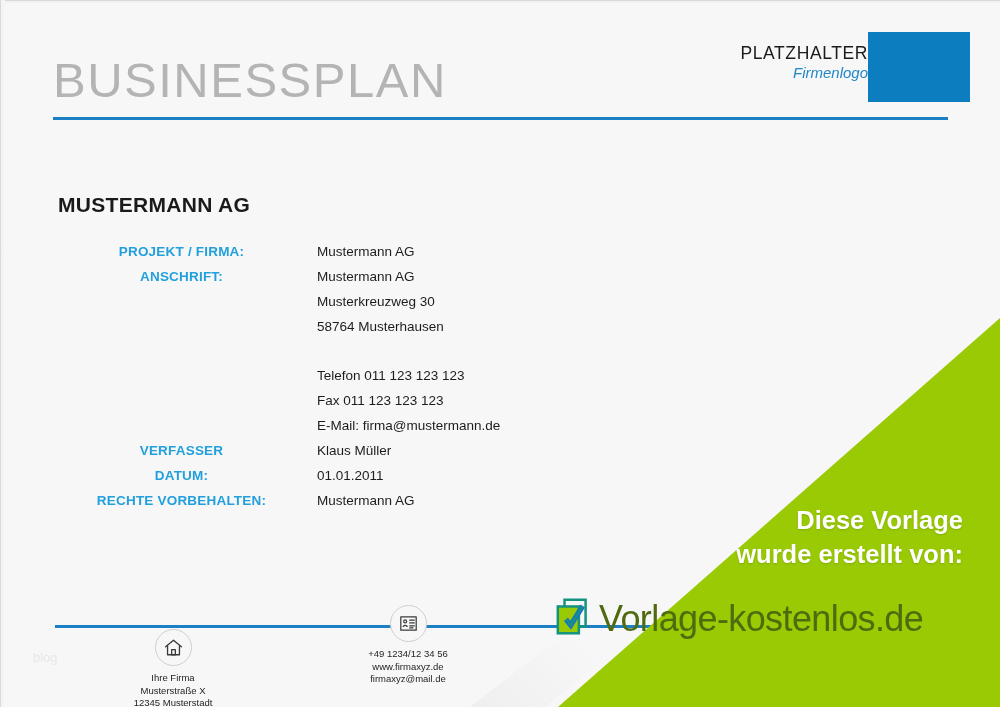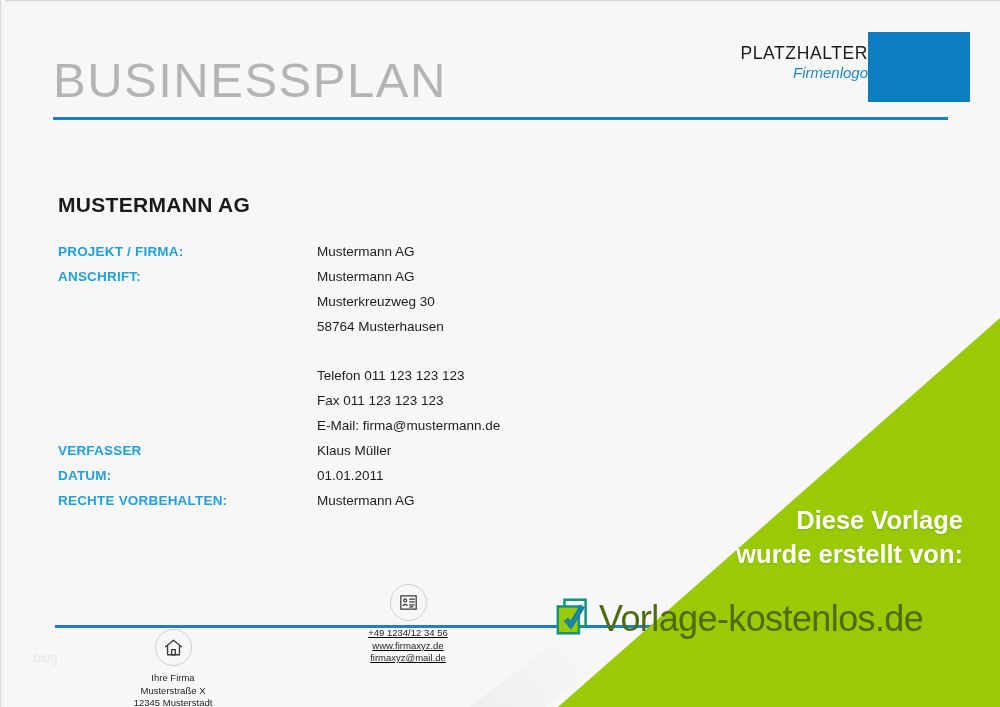--- a/index.html
+++ b/index.html
@@ -99,21 +99,21 @@
     font-size: 13.5px;
   }
   .info-table td {
     padding: 0;
     height: 25px;
     vertical-align: top;
     white-space: nowrap;
   }
   .info-table td.lbl {
     width: 247px;
-    text-align: left;
+    text-align: center;
     color: #22a0dd;
     font-weight: bold;
     padding-right: 12px;
     letter-spacing: 0.2px;
   }
   .info-table td.val {
     color: #1d1d1d;
     font-weight: 400;
   }
   .info-table tr.spacer td { height: 24px; }
@@ -126,21 +126,21 @@
     width: 893px;
     height: 3px;
     background: #1b81c4;
   }
   .footer-col {
     position: absolute;
     text-align: center;
     width: 180px;
   }
   .footer-col.c1 { left: 83px; top: 629px; }
-  .footer-col.c2 { left: 318px; top: 584px; text-decoration: underline; }
+  .footer-col.c2 { left: 318px; top: 605px; }
   .fc-icon {
     width: 37px;
     height: 37px;
     border-radius: 50%;
     border: 1.6px solid #cfcfcf;
     background: #f7f7f7;
     margin: 0 auto 6px auto;
     display: flex;
     align-items: center;
     justify-content: center;

